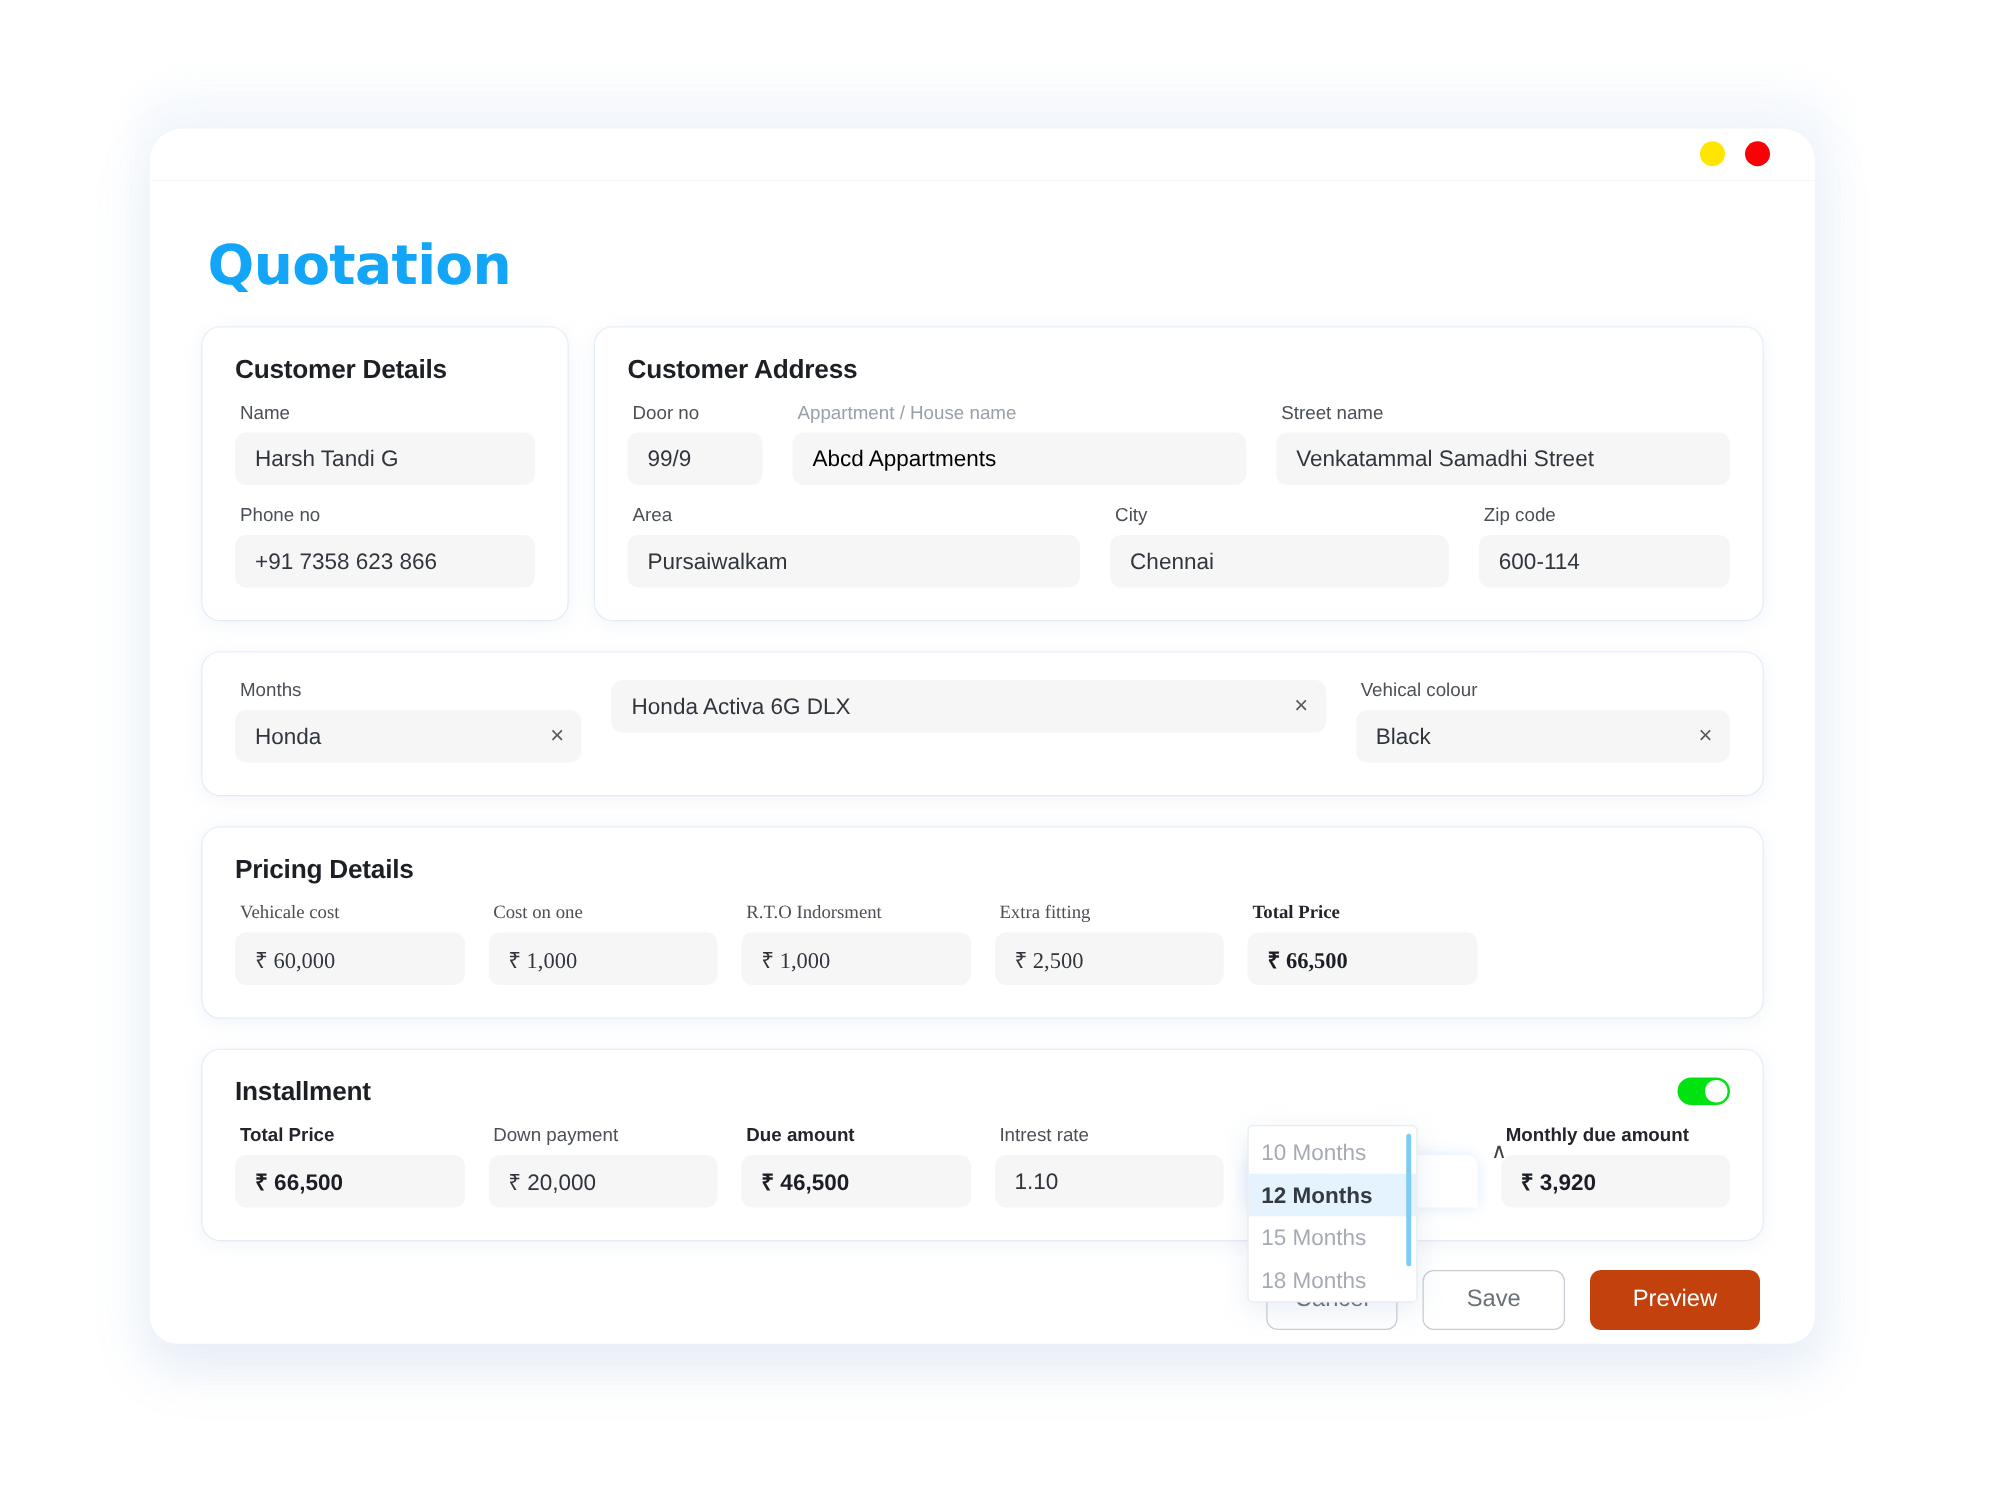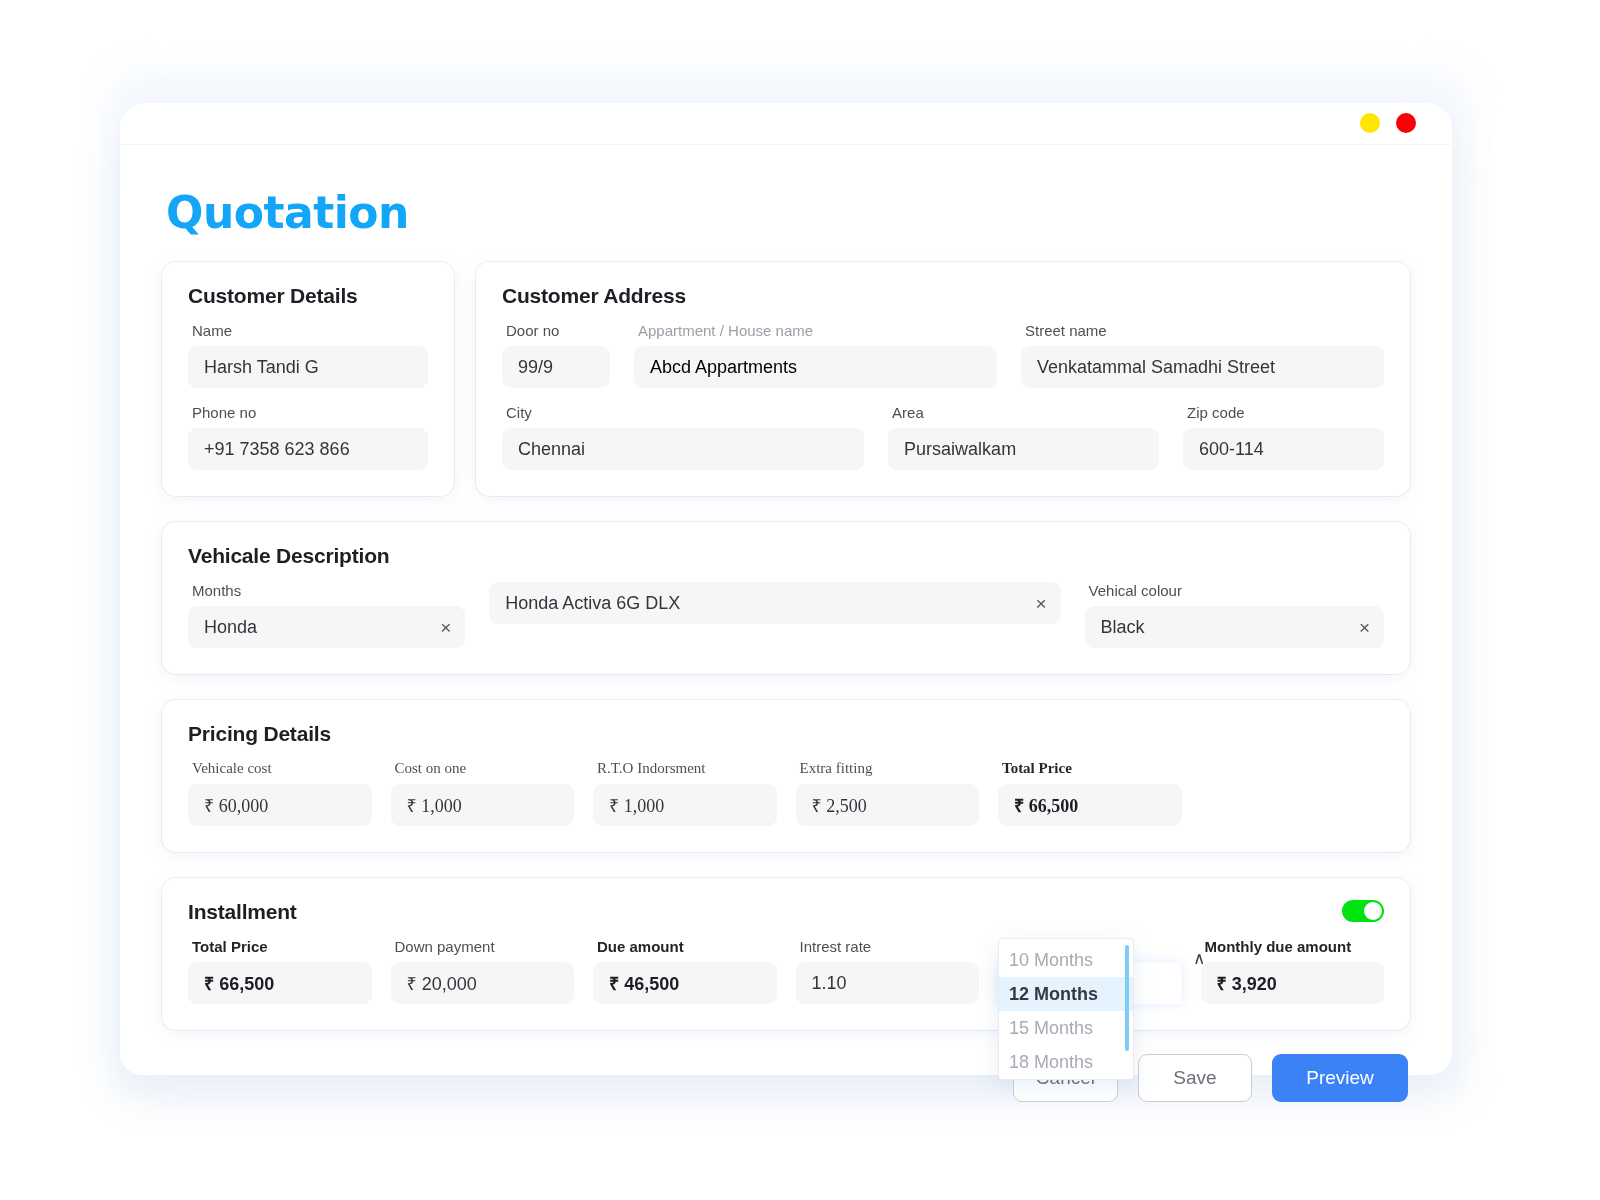--- a/index.html
+++ b/index.html
@@ -267,21 +267,21 @@
   .btn-ghost {
     min-width: 114px;
     padding: 0 26px;
     background: #ffffff;
     border: 1px solid #c9ced5;
     color: #6a7079;
   }
   .btn-primary {
     min-width: 136px;
     padding: 0 32px;
-    background: #3b82f6;
+    background: #c2410c;
     border: none;
     color: #ffffff;
   }
   .btn-hidden {
     min-width: 92px;
     padding: 0 22px;
     background: #ffffff;
     border: 1px solid #c9ced5;
     color: #6a7079;
   }
@@ -345,43 +345,42 @@
             <div>
               <div class="field-label">Street name</div>
               <div class="field-box">
                 <span>Venkatammal Samadhi Street</span>
               </div>
             </div>
           </div>
 
           <div class="addr-grid-2">
             <div>
+              <div class="field-label">Area</div>
+              <div class="field-box">
+                <span>Pursaiwalkam</span>
+              </div>
+            </div>
+            <div>
               <div class="field-label">City</div>
               <div class="field-box">
                 <span>Chennai</span>
-              </div>
-            </div>
-            <div>
-              <div class="field-label">Area</div>
-              <div class="field-box">
-                <span>Pursaiwalkam</span>
               </div>
             </div>
             <div>
               <div class="field-label">Zip code</div>
               <div class="field-box">
                 <span>600-114</span>
               </div>
             </div>
           </div>
         </div>
       </div>
 
       <div class="card" style="margin-bottom:26px;">
-        <div class="card-title">Vehicale Description</div>
         <div class="veh-grid">
 
           <div>
             <div class="field-label">Months</div>
             <div class="field-box">
               <span>Honda</span>
               <span class="clear-x">×</span>
             </div>
           </div>
 

